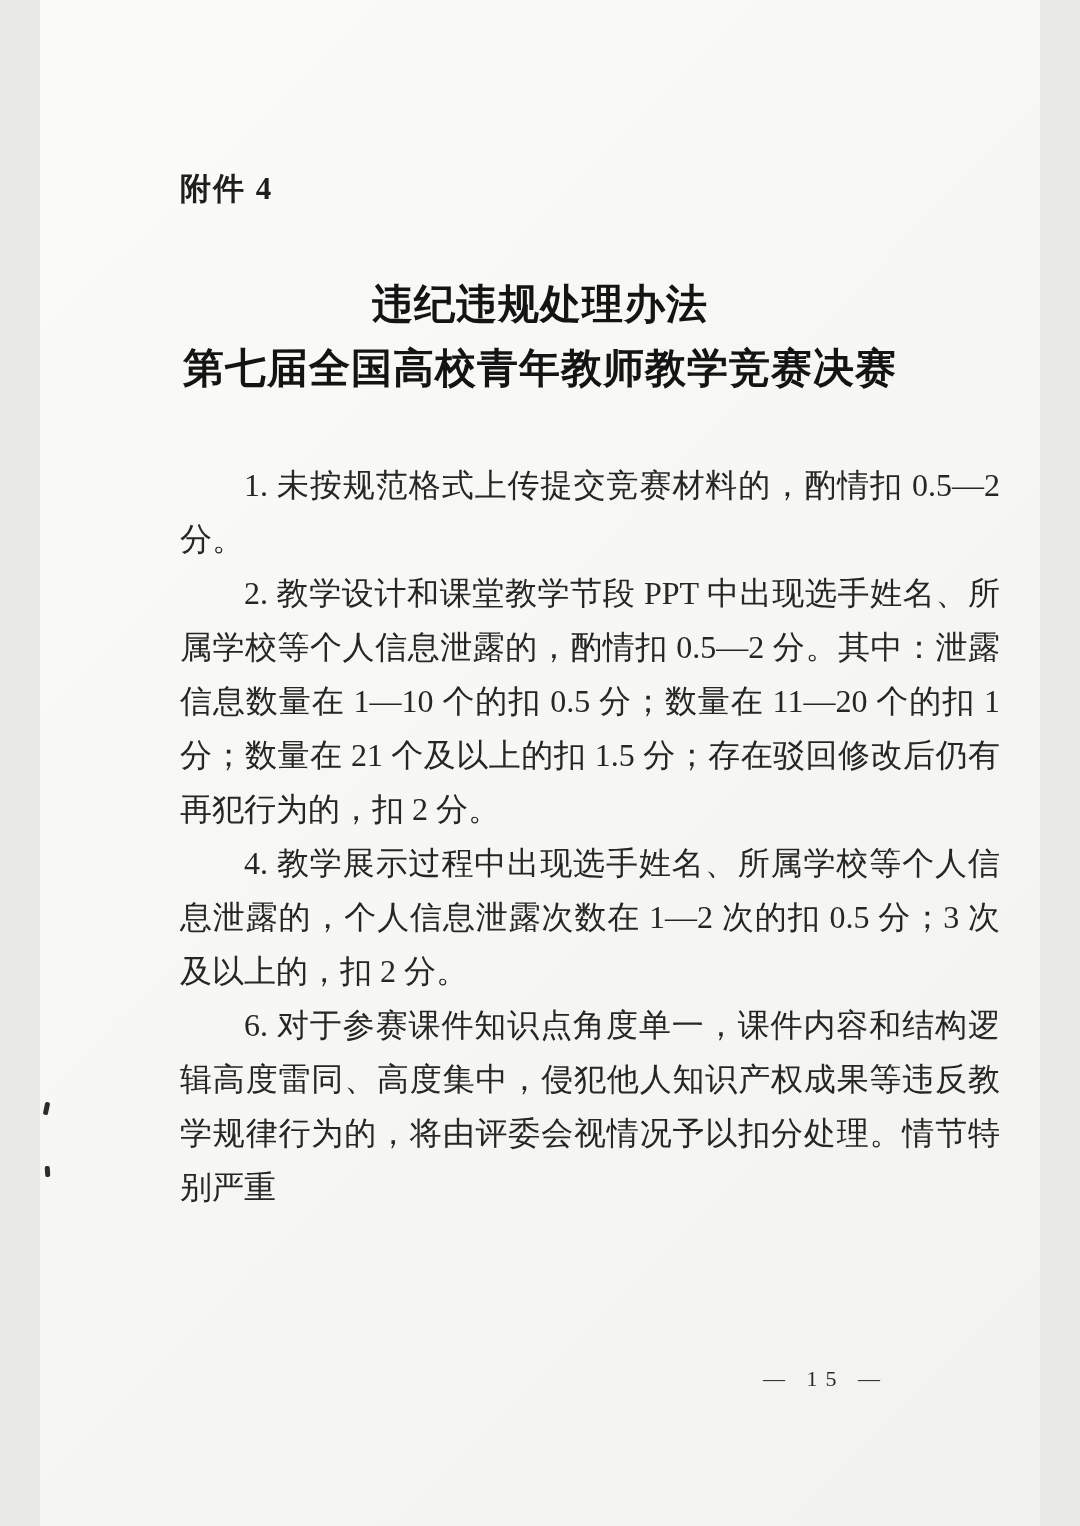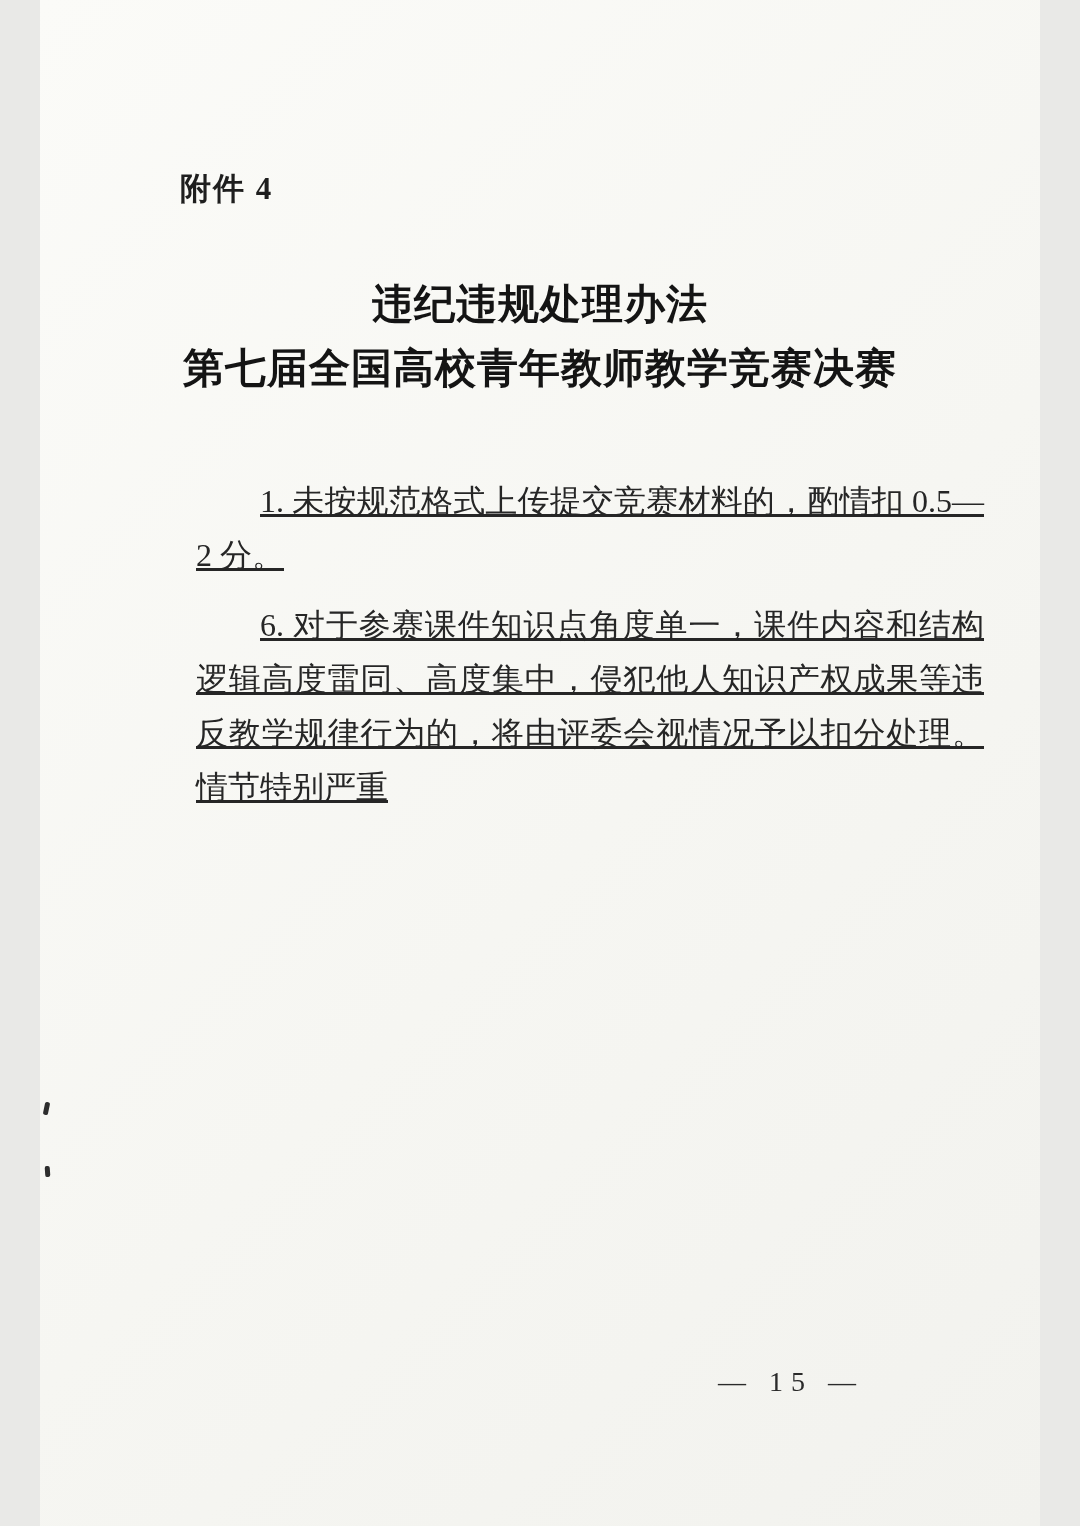--- a/index.html
+++ b/index.html
@@ -43,30 +43,29 @@
     left: 140px;
     top: 458px;
     width: 820px;
     font-size: 32px;
     line-height: 54px;
     text-align: justify;
     text-justify: inter-ideograph;
     color: #262626;
   }
   .doc-body p {
-    margin: 16px;
+    margin: 0;
     padding: 0;
     text-indent: 2em;
-    text-decoration: underline;
   }
   .page-number {
     position: absolute;
     top: 1366px;
-    right: 176px;
-    font-size: 28px;
+    right: 152px;
+    font-size: 22px;
     letter-spacing: 8px;
     color: #2a2a2a;
     white-space: nowrap;
   }
   .scan-artifact {
     position: absolute;
     background: #2d2d2d;
     border-radius: 2px;
   }
   .artifact-1 { left: 4px;  top: 1102px; width: 5px;  height: 13px; transform: rotate(12deg); }
@@ -79,20 +78,22 @@
 
   <div class="attachment-label">附件 4</div>
 
   <div class="doc-title">
     <div>违纪违规处理办法</div>
     <div>第七届全国高校青年教师教学竞赛决赛</div>
   </div>
 
   <div class="doc-body">
     <p>1. 未按规范格式上传提交竞赛材料的，酌情扣 0.5—2 分。</p>
+    <p>2. 教学设计和课堂教学节段 PPT 中出现选手姓名、所属学校等个人信息泄露的，酌情扣 0.5—2 分。其中：泄露信息数量在 1—10 个的扣 0.5 分；数量在 11—20 个的扣 1 分；数量在 21 个及以上的扣 1.5 分；存在驳回修改后仍有再犯行为的，扣 2 分。</p>
+    <p>4. 教学展示过程中出现选手姓名、所属学校等个人信息泄露的，个人信息泄露次数在 1—2 次的扣 0.5 分；3 次及以上的，扣 2 分。</p>
     <p>6. 对于参赛课件知识点角度单一，课件内容和结构逻辑高度雷同、高度集中，侵犯他人知识产权成果等违反教学规律行为的，将由评委会视情况予以扣分处理。情节特别严重</p>
   </div>
 
   <div class="page-number">— 15 —</div>
 
   <div class="scan-artifact artifact-1"></div>
   <div class="scan-artifact artifact-2"></div>
 
 </div>
 

